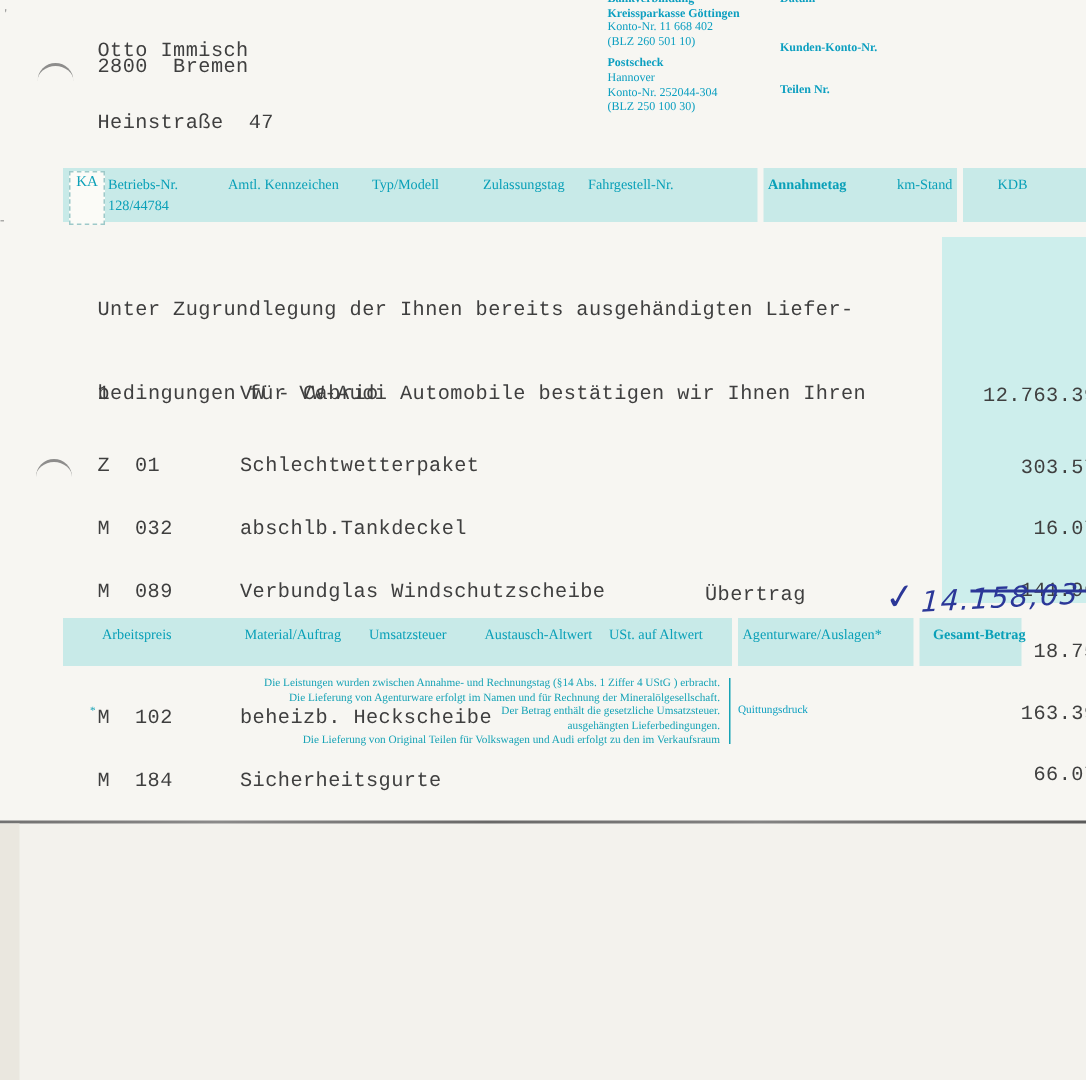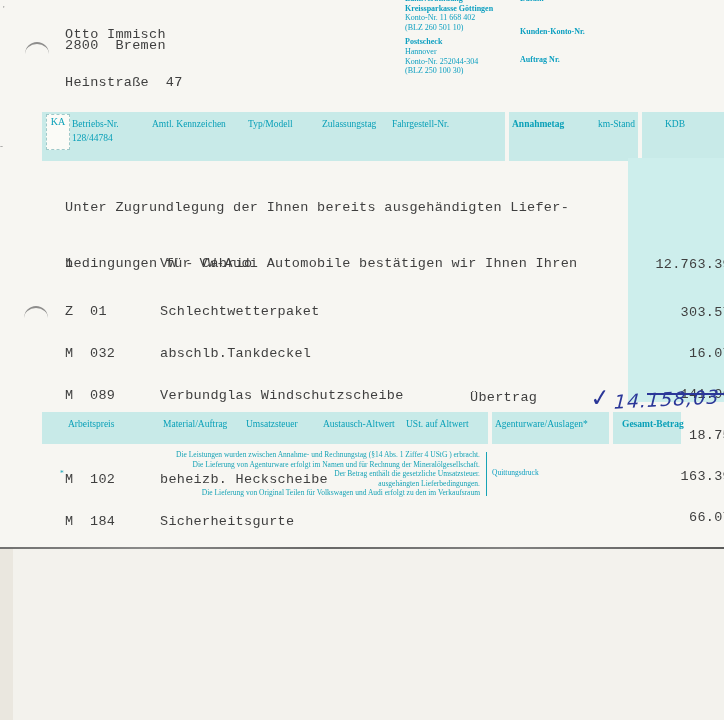--- a/index.html
+++ b/index.html
@@ -118,24 +118,24 @@
     <div class="gap"></div>
     <div class="b">Postscheck</div>
     <div>Hannover</div>
     <div>Konto-Nr. 252044-304</div>
     <div>(BLZ 250 100 30)</div>
   </div>
 
   <div class="meta-labels">
     <div>Datum</div>
     <div style="margin-top:24px;">Kunden-Konto-Nr.</div>
-    <div style="margin-top:19px;">Auftrag Nr.</div>
-  </div>
-
-  <div class="band" style="left:42px;top:112px;width:682px;height:49px;">
+    <div style="margin-top:19px;">Teilen Nr.</div>
+  </div>
+
+  <div class="band" style="left:42px;top:112px;width:682px;height:36px;">
     <div class="band-gap" style="left:463px;"></div>
     <div class="band-gap" style="left:596px;"></div>
     <div class="ka-box">
       <span>KA</span>
     </div>
     <div class="band-label" style="left:30px;">Betriebs-Nr.</div>
     <div class="band-label" style="left:30px;top:21px;text-align:right;">128/44784</div>
     <div class="band-label" style="left:110px;">Amtl. Kennzeichen</div>
     <div class="band-label" style="left:206px;">Typ/Modell</div>
     <div class="band-label" style="left:280px;">Zulassungstag</div>

